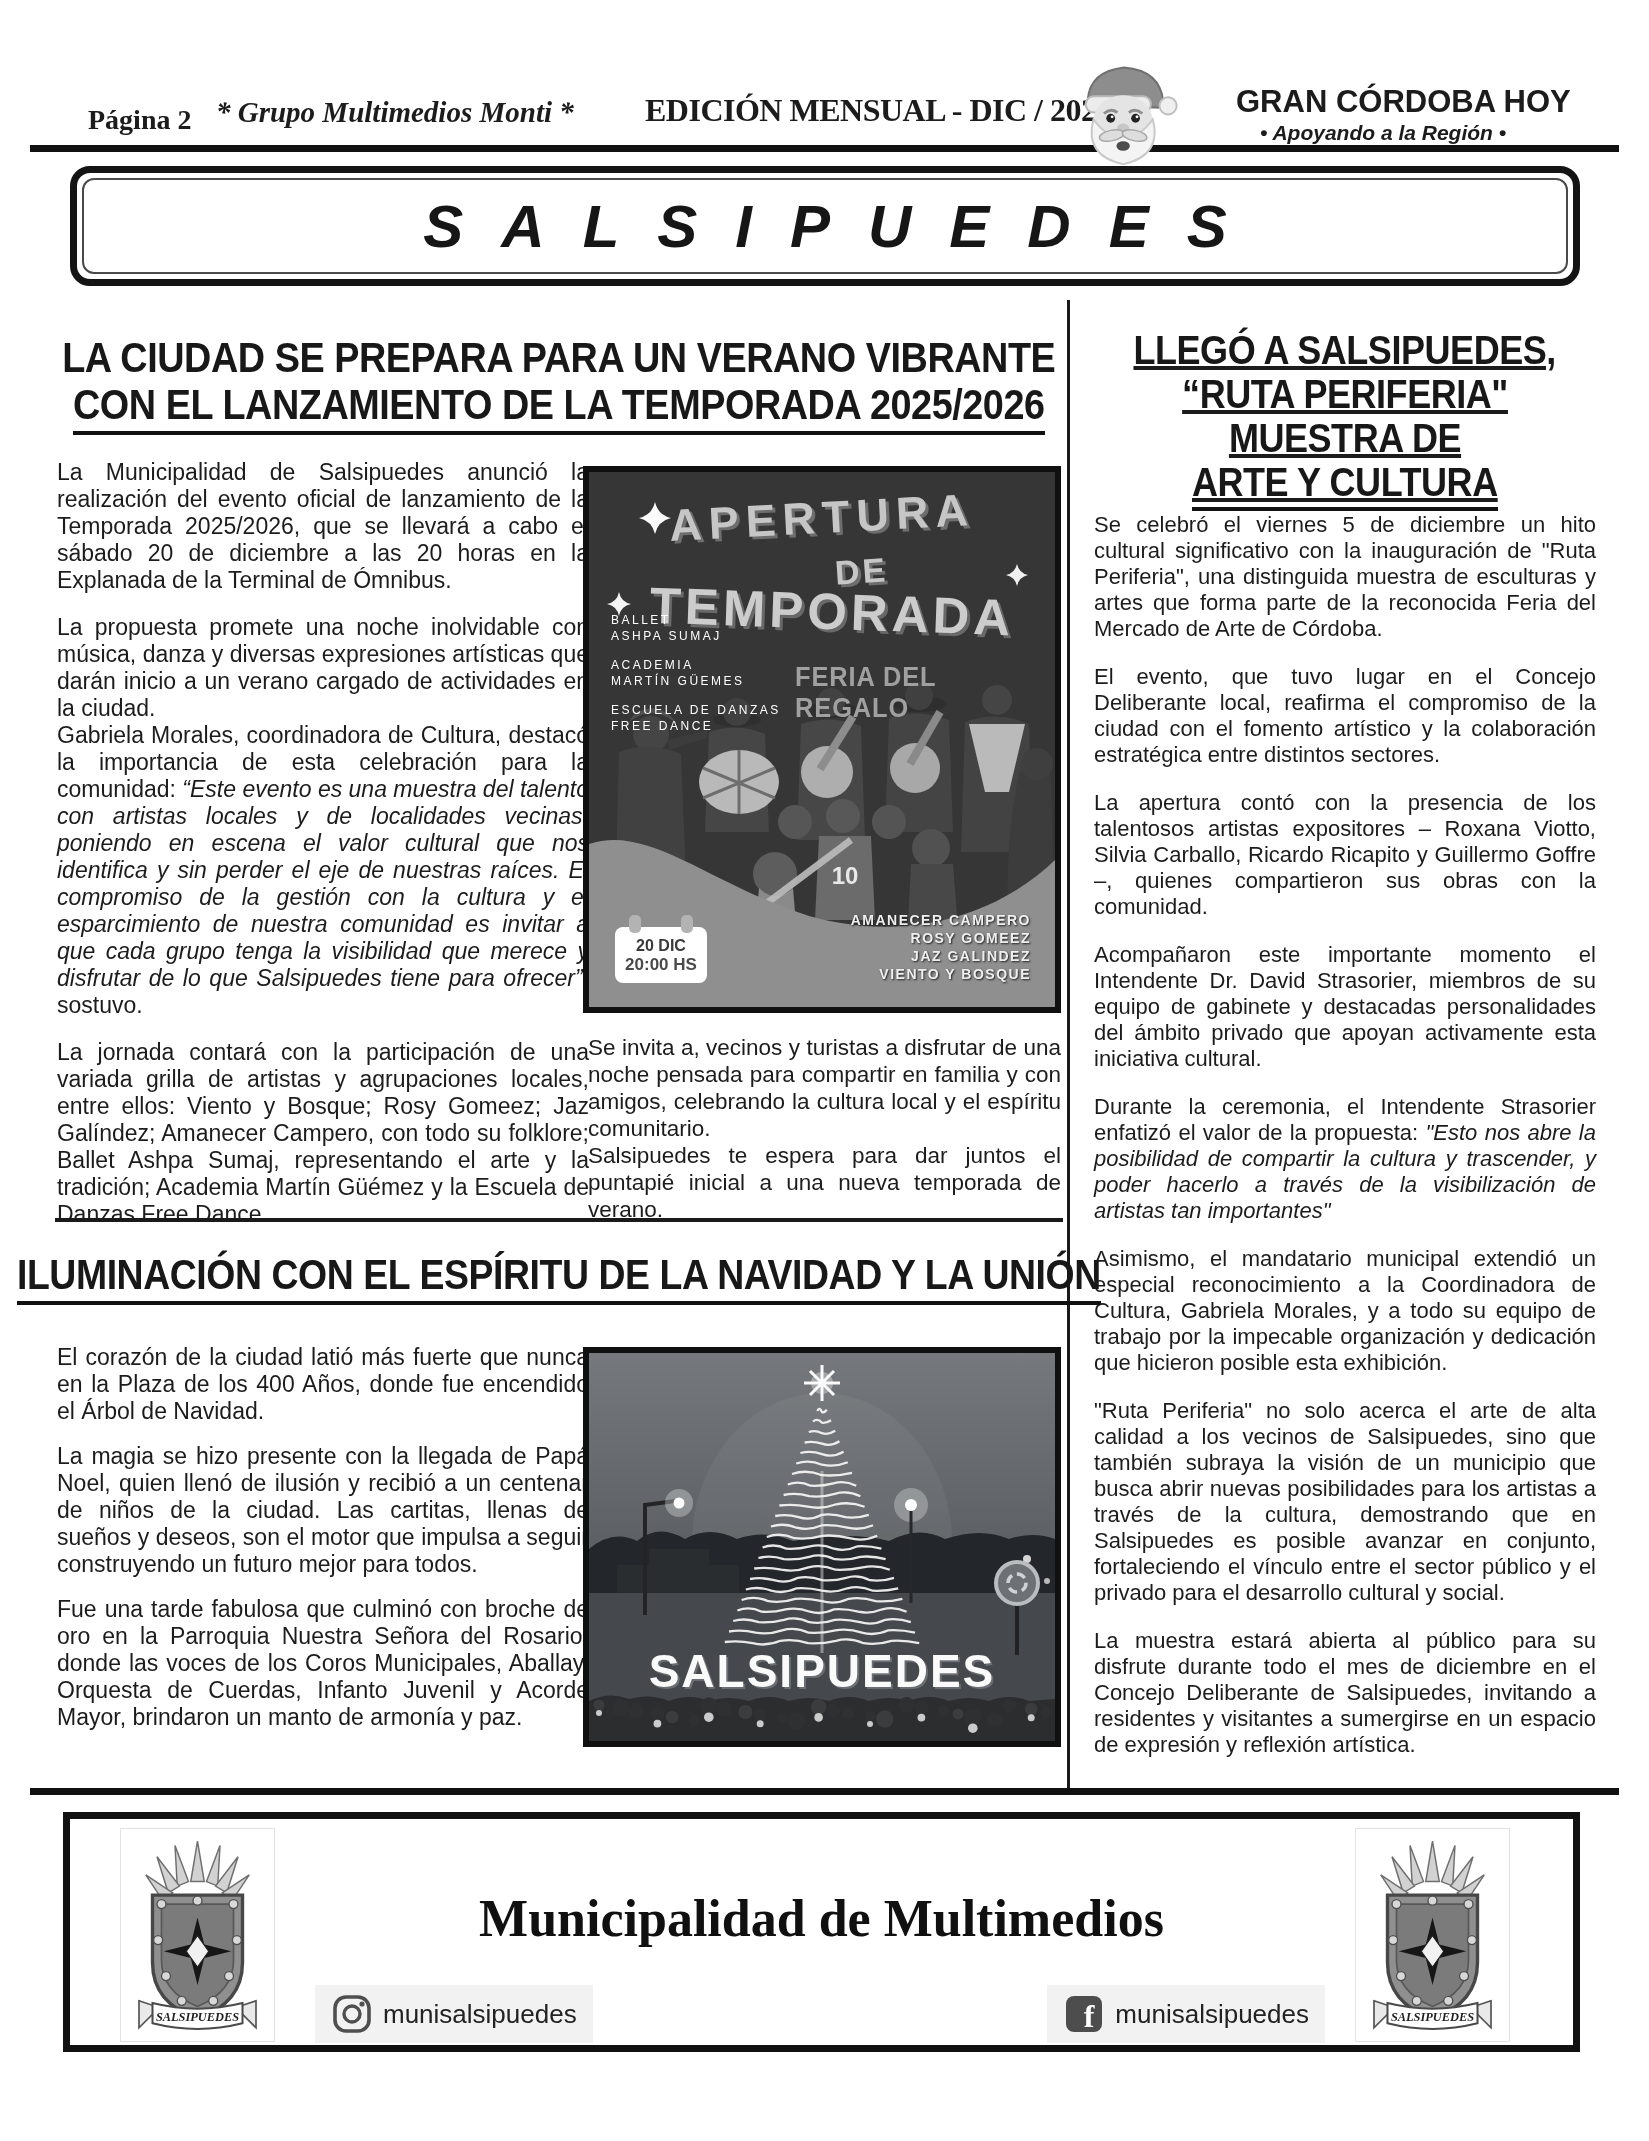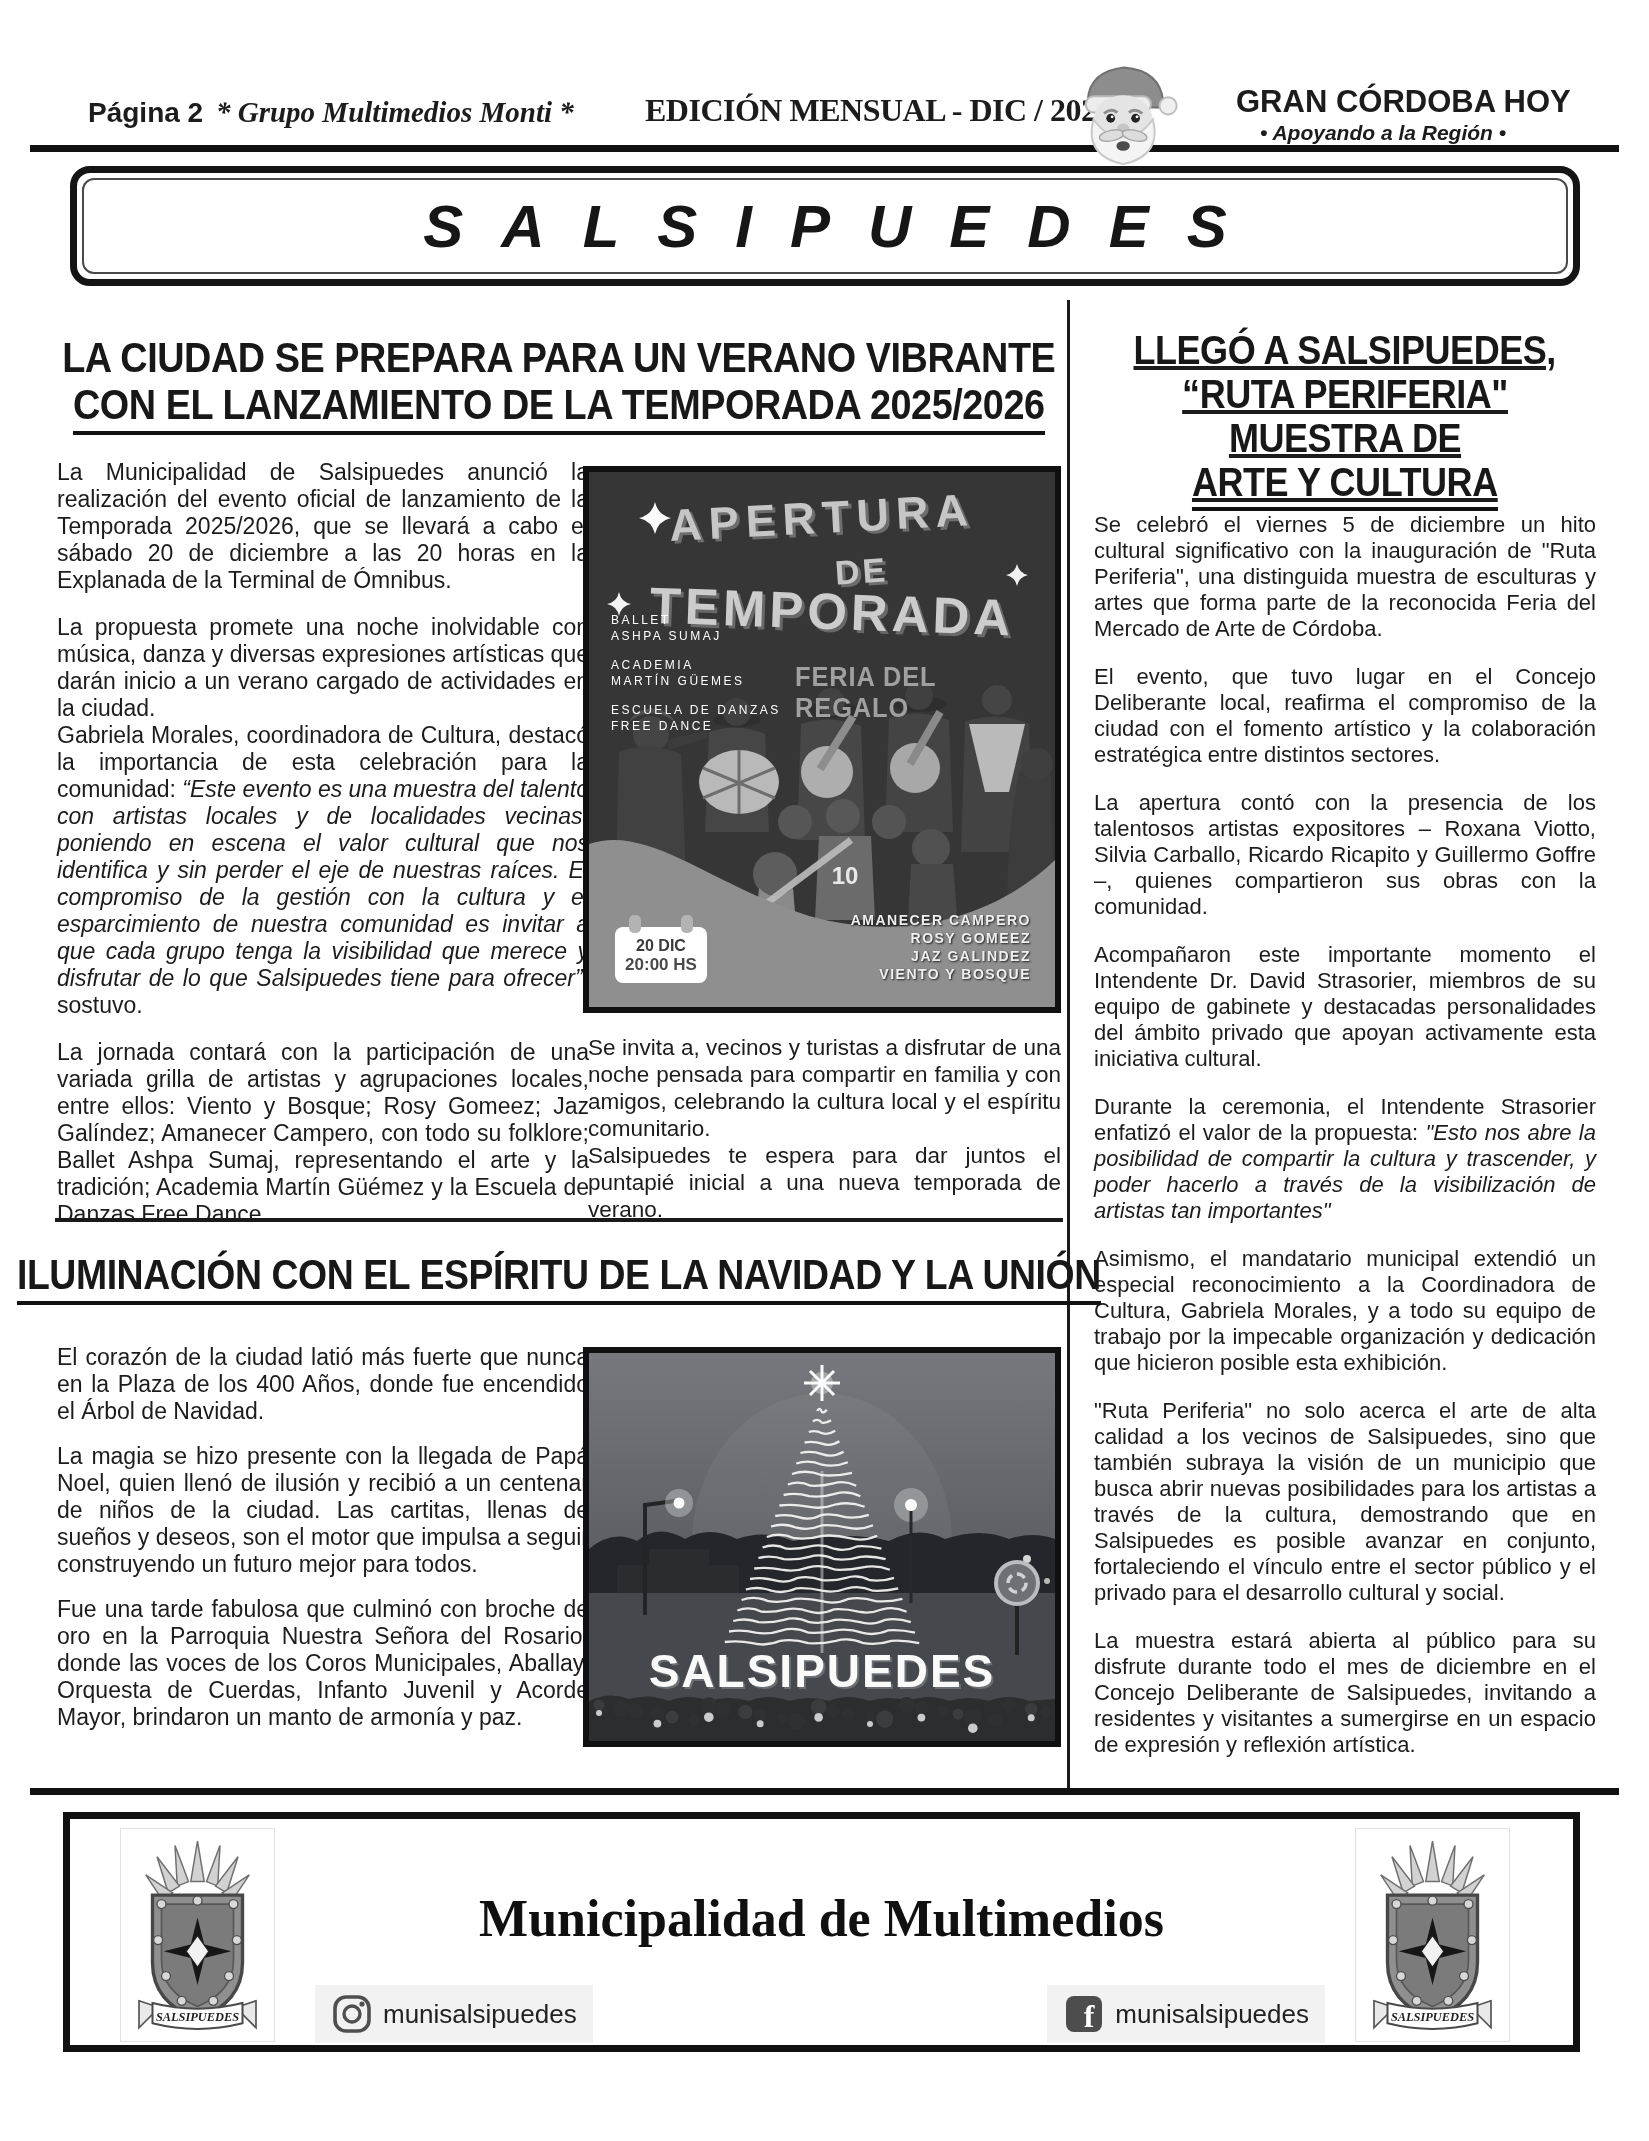--- a/index.html
+++ b/index.html
@@ -5,21 +5,21 @@
   * { box-sizing: border-box; margin: 0; padding: 0; }
   html,body { background:#9a9a9a; }
   .page{
     position:relative; width:1649px; height:2141px; margin:0 auto;
     background:#ffffff; font-family:"Liberation Sans", sans-serif; color:#1c1c1c;
     overflow:hidden;
   }
   .abs{ position:absolute; }
 
   
-  .hdr-page{ left:88px; top:97px; font-family:Liberation Sans, sans-serif; font-weight:bold; font-size:28px; }
+  .hdr-page{ left:88px; top:104px; font-family:Liberation Serif, serif; font-weight:bold; font-size:28px; }
   .hdr-pub{ left:216px; top:96px; font-family:"Liberation Serif",serif; font-weight:bold; font-style:italic; font-size:29px; }
   .hdr-ed{ left:645px; top:92px; font-family:"Liberation Serif",serif; font-weight:bold; font-size:32px; letter-spacing:-0.5px; }
   .hdr-brand{ left:1236px; top:64px; font-weight:bold; font-size:31px;margin-top:20px; }
   .hdr-slogan{ left:1260px; top:121px; font-weight:bold; font-style:italic; font-size:21px; }
   .hdr-rule{ left:30px; top:145px; width:1589px; height:7px; background:#111; }
   .santa{ left:1068px; top:58px; width:116px; height:110px; z-index:3; }
 
   
   .banner{ left:70px; top:166px; width:1510px; height:120px; border:7px solid #141414; border-radius:20px; background:#fff; z-index:2; }
   .banner-inner{ position:absolute; inset:5px; border:2px solid #4a4a4a; border-radius:12px; display:flex; align-items:center; justify-content:center; }

